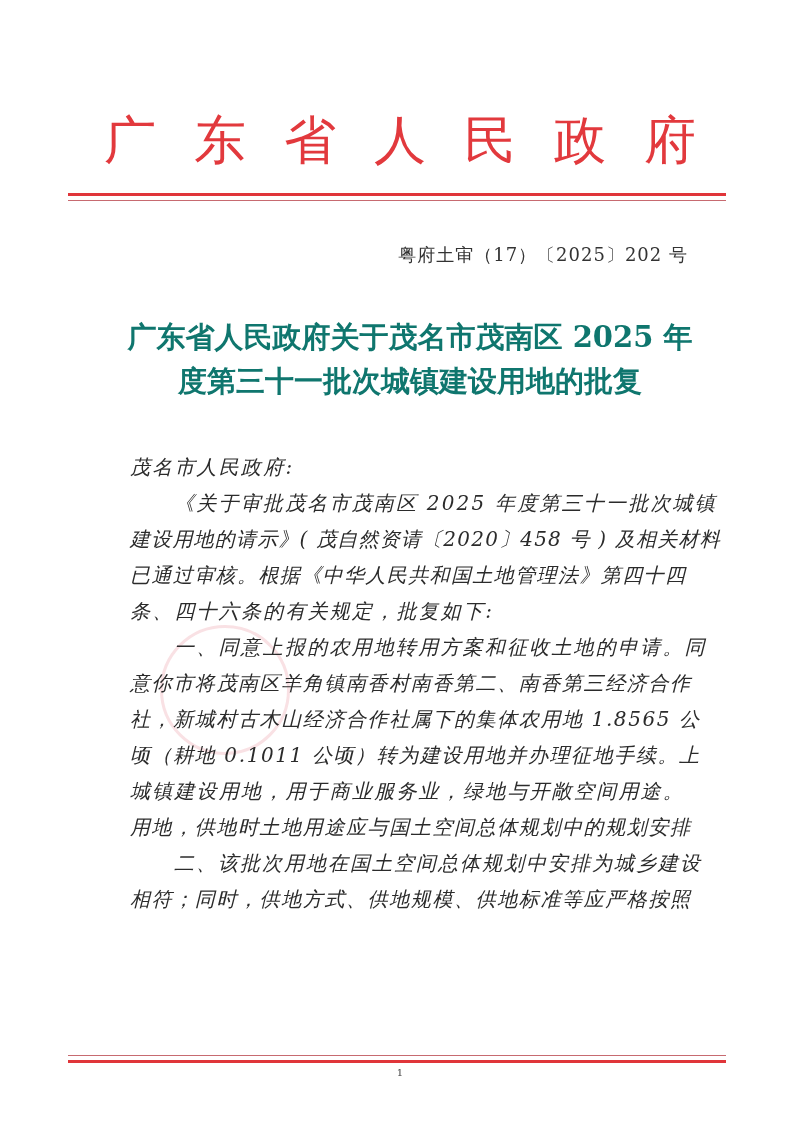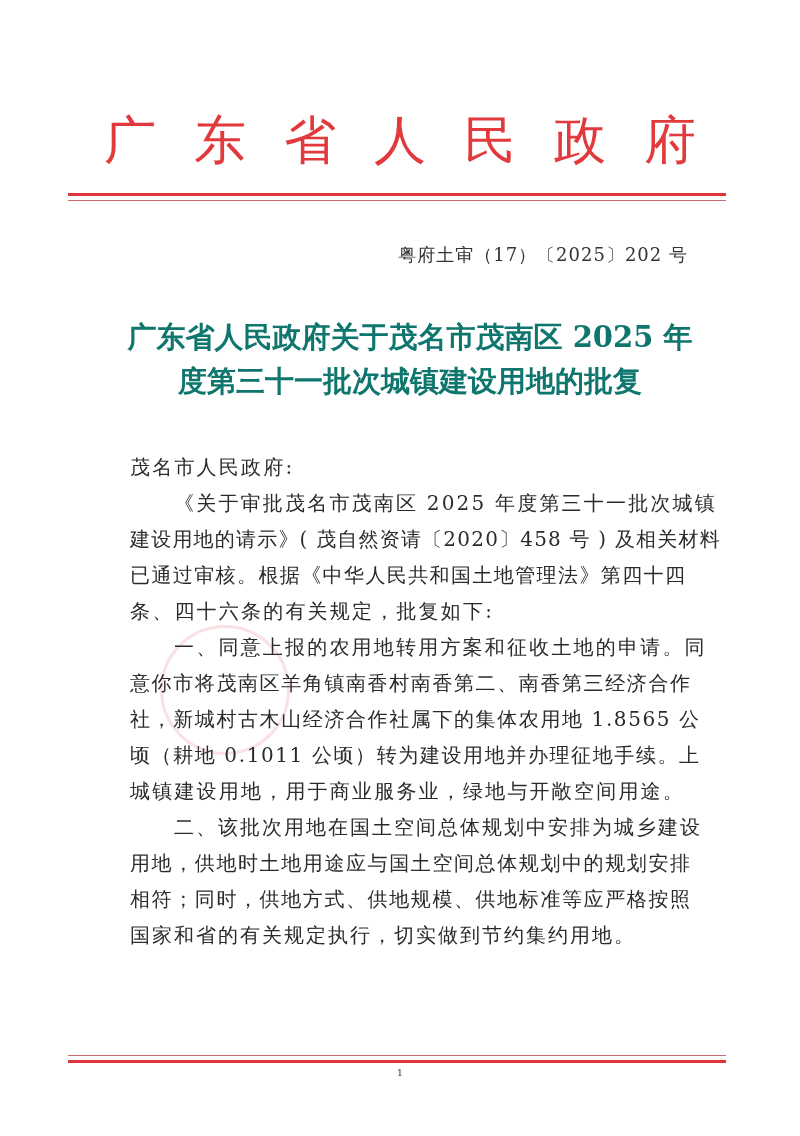--- a/index.html
+++ b/index.html
@@ -80,20 +80,21 @@
     width: 570px;
     font-family: "DejaVu Serif", "Liberation Serif", serif;
     font-size: 20px;
     line-height: 36px;
     color: #2b2b2b;
   }
   .body-text .line {
     white-space: nowrap;
     height: 36px;
     letter-spacing: 2.2px;
+    font-style: italic;
   }
   .body-text .indent { padding-left: 44px; text-align: center; }
   .seal {
     position: absolute;
     left: 160px;
     top: 625px;
     width: 130px;
     height: 130px;
     border-radius: 50%;
     border: 3px solid rgba(226, 120, 130, 0.22);
@@ -140,22 +141,21 @@
   <div class="line">茂名市人民政府:</div>
   <div class="line indent">《关于审批茂名市茂南区 2025 年度第三十一批次城镇</div>
   <div class="line" style="letter-spacing:1.2px;">建设用地的请示》( 茂自然资请〔2020〕458 号 ) 及相关材料</div>
   <div class="line" style="letter-spacing:1.4px;">已通过审核。根据《中华人民共和国土地管理法》第四十四</div>
   <div class="line">条、四十六条的有关规定，批复如下:</div>
   <div class="line indent">一、同意上报的农用地转用方案和征收土地的申请。同</div>
   <div class="line" style="letter-spacing:1.6px;">意你市将茂南区羊角镇南香村南香第二、南香第三经济合作</div>
   <div class="line" style="letter-spacing:1.6px;">社，新城村古木山经济合作社属下的集体农用地 1.8565 公</div>
   <div class="line" style="letter-spacing:1.6px;">顷（耕地 0.1011 公顷）转为建设用地并办理征地手续。上</div>
   <div class="line" style="letter-spacing:2.2px;">城镇建设用地，用于商业服务业，绿地与开敞空间用途。</div>
+  <div class="line" style="letter-spacing:1.6px;">用地，供地时土地用途应与国土空间总体规划中的规划安排</div>
   <div class="line indent" style="letter-spacing:2px;">二、该批次用地在国土空间总体规划中安排为城乡建设</div>
-  <div class="line" style="letter-spacing:1.6px;">用地，供地时土地用途应与国土空间总体规划中的规划安排</div>
   <div class="line" style="letter-spacing:1.6px;">相符；同时，供地方式、供地规模、供地标准等应严格按照</div>
-  <div class="line" style="letter-spacing:2px;">国家和省的有关规定执行，切实做到节约集约用地。</div>
 </div>
 
 <div class="rule-thin" style="top:1055px;"></div>
 <div class="rule-thick" style="top:1060px;"></div>
 
 <div class="page-number">1</div>
 
 </body></html>

